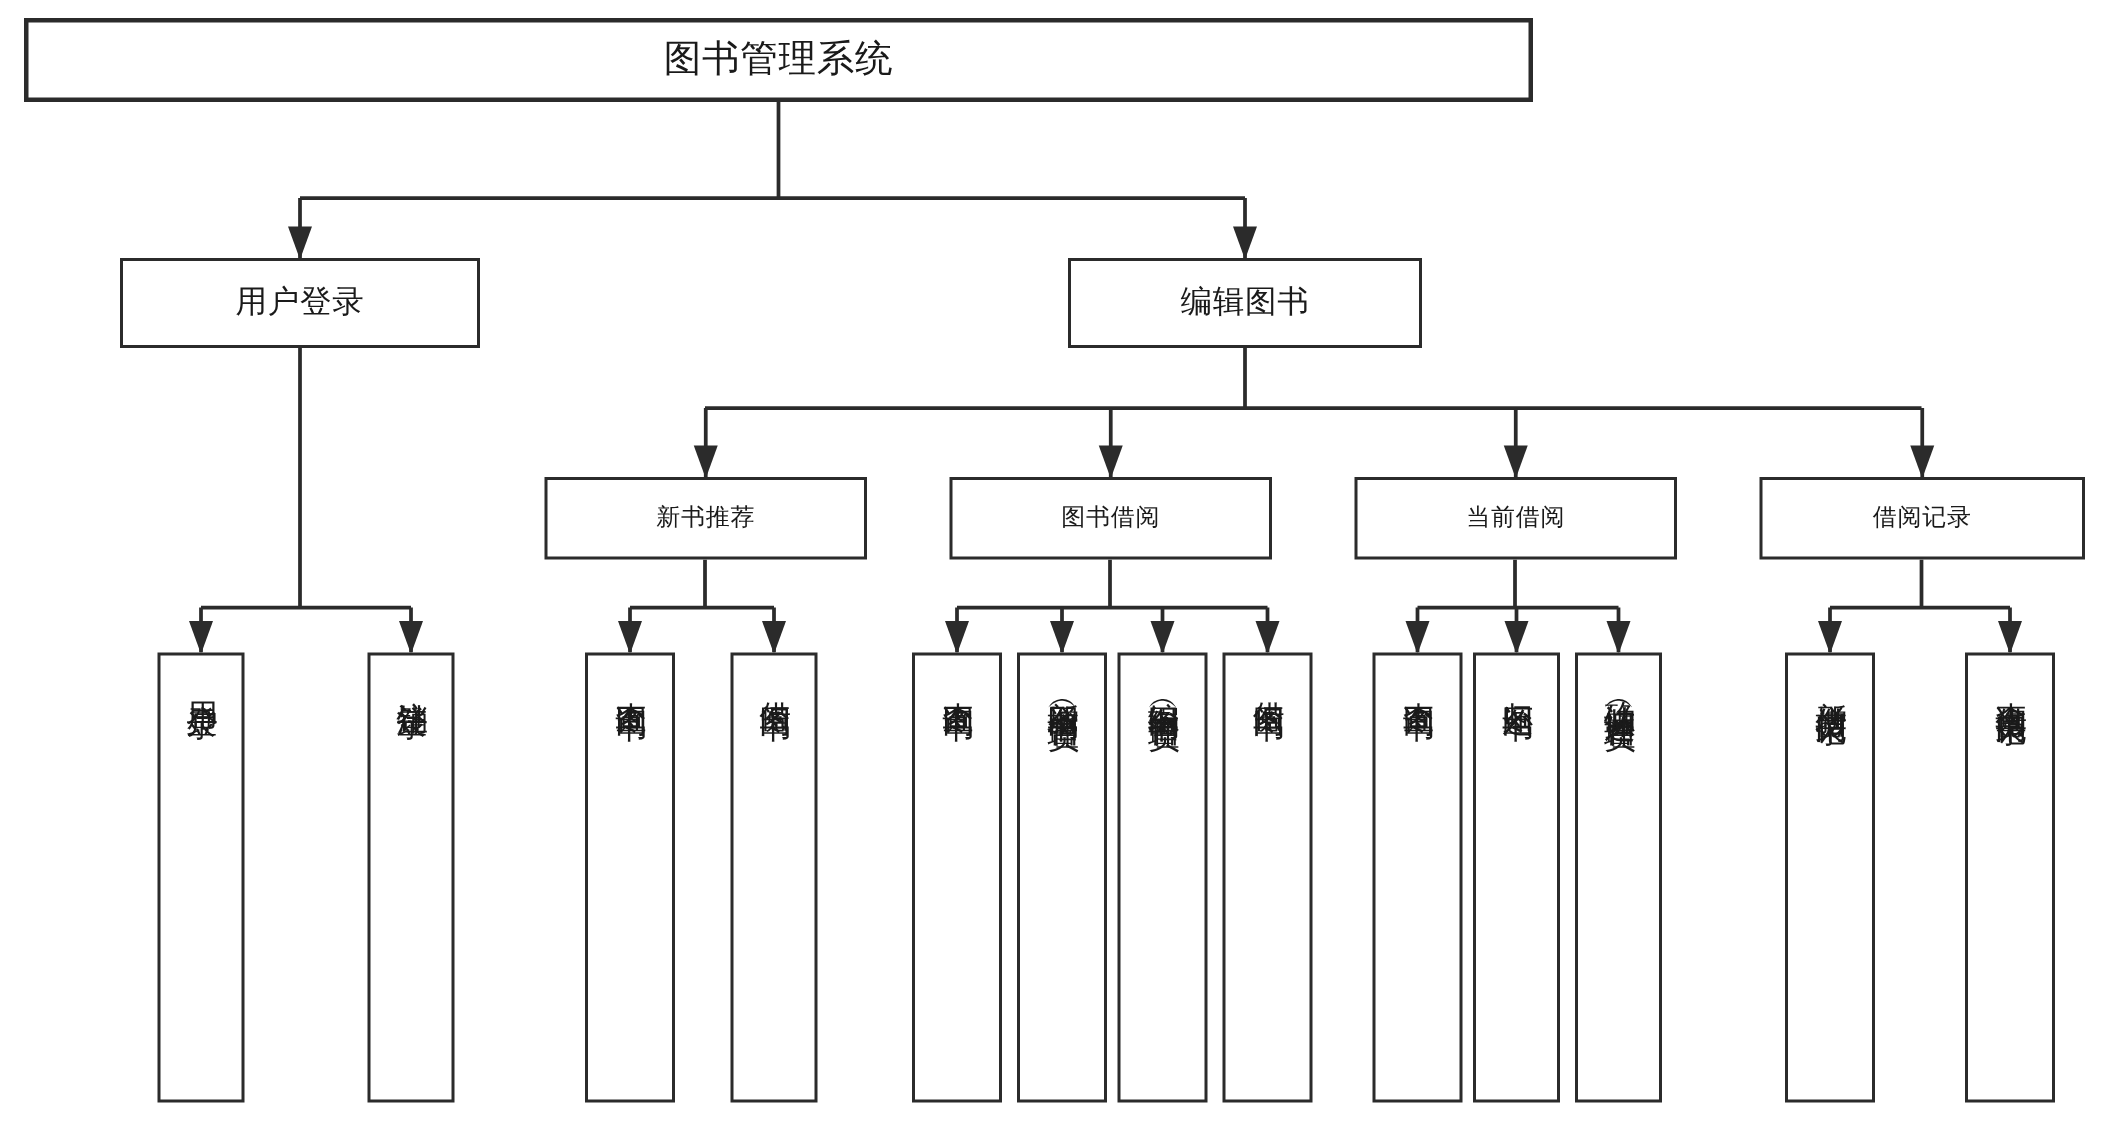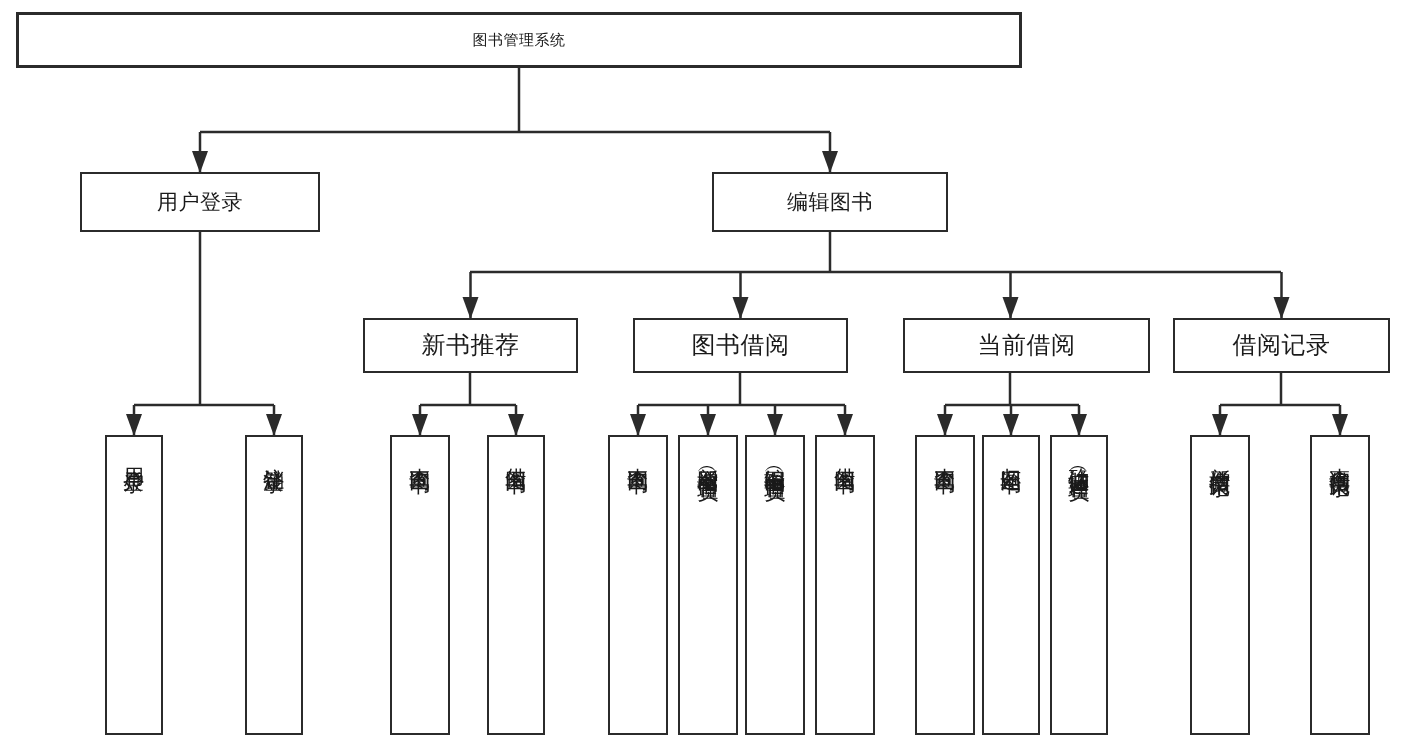--- a/index.html
+++ b/index.html
@@ -17,27 +17,27 @@
     background:#ffffff;
     border:2px solid #2b2b2b;
     display:flex;
     align-items:center;
     justify-content:center;
     color:#1a1a1a;
     z-index:2;
   }
   .node.root{border-width:3px;}
   .node .lbl{
-    font-size:15px;
+    font-size:25px;
     line-height:1.1;
     letter-spacing:0.5px;
     white-space:nowrap;
   }
   .node.lvl2 .lbl{font-size:21px;}
-  .node.lvl3 .lbl{font-size:24px;}
+  .node.lvl3 .lbl{font-size:16px;}
 
   
   .node.leaf{
     align-items:flex-start;
     justify-content:center;
     padding-top:14px;
   }
   .node.leaf .lbl{
     writing-mode:vertical-rl;
     text-orientation:upright;
@@ -126,21 +126,21 @@
       </div>
       <div class="node lvl2" style="left: 712px; top: 172px; width: 236px; height: 60px;">
         <span class="lbl">编辑图书</span>
       </div>
       <div class="node lvl3" style="left: 363px; top: 318px; width: 215px; height: 55px;">
         <span class="lbl">新书推荐</span>
       </div>
       <div class="node lvl3" style="left: 633px; top: 318px; width: 215px; height: 55px;">
         <span class="lbl">图书借阅</span>
       </div>
-      <div class="node lvl3" style="left: 903px; top: 318px; width: 247px; height: 55px;">
+      <div class="node lvl3" style="left: 903px; top: 318px; width: 215px; height: 55px;">
         <span class="lbl">当前借阅</span>
       </div>
       <div class="node lvl3" style="left: 1173px; top: 318px; width: 217px; height: 55px;">
         <span class="lbl">借阅记录</span>
       </div>
       <div class="node leaf" style="left: 105px; top: 435px; width: 58px; height: 300px;">
         <span class="lbl">用户登录</span>
       </div>
       <div class="node leaf" style="left: 245px; top: 435px; width: 58px; height: 300px;">
         <span class="lbl">注销登录</span>

